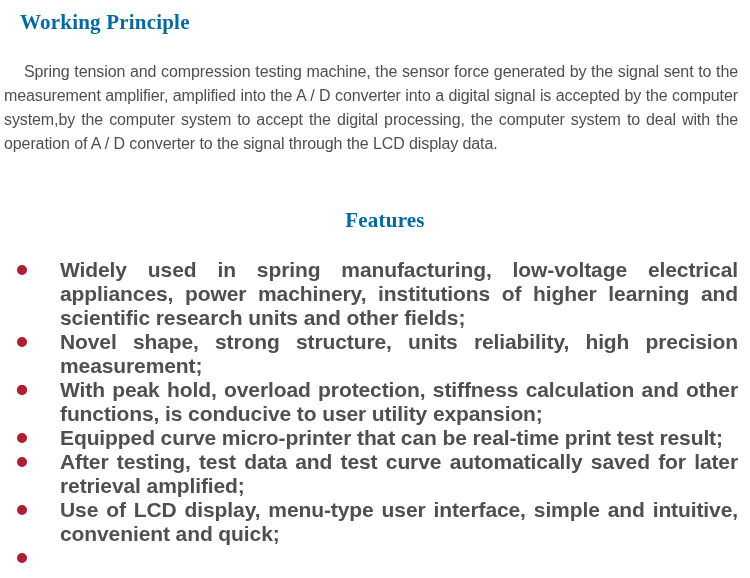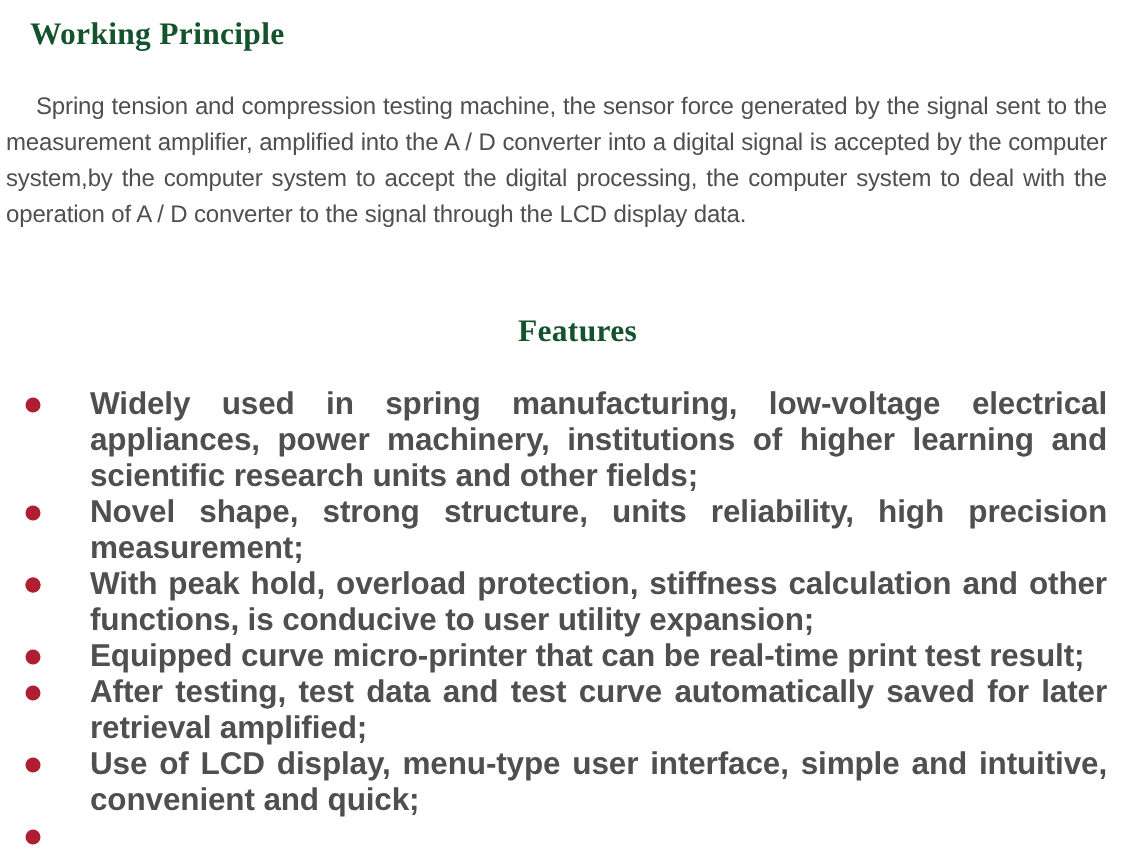--- a/index.html
+++ b/index.html
@@ -12,21 +12,21 @@
     height: 578px;
     overflow: hidden;
     font-family: "Liberation Sans", "DejaVu Sans", sans-serif;
     color: #4f4f4f;
   }
   .heading {
     font-family: "Liberation Serif", "DejaVu Serif", serif;
     font-weight: bold;
     font-size: 21px;
     line-height: 28px;
-    color: #14532d;
+    color: #0369a1;
     letter-spacing: 0.2px;
   }
   #working-principle-title {
     margin: 8px 0 0 20px;
   }
   #working-principle-body {
     margin: 24px 12px 16px 4px;
     font-size: 16px;
     font-weight: 300;
     line-height: 24px;

